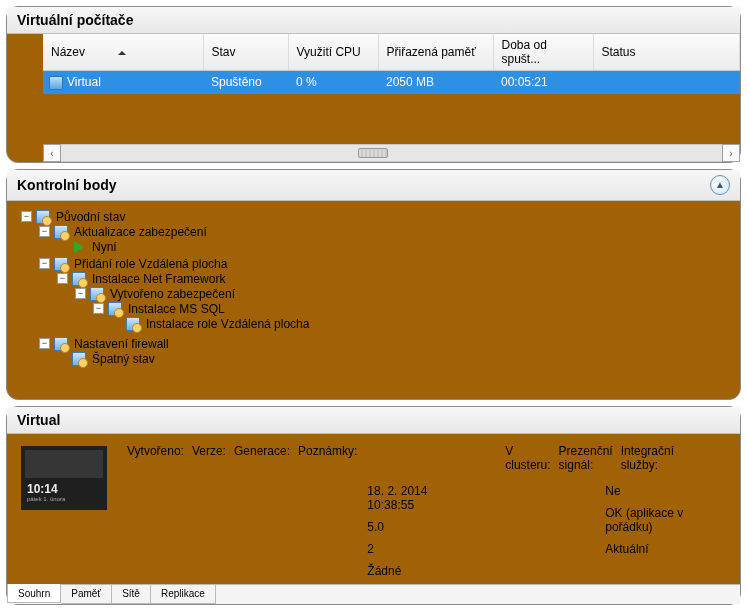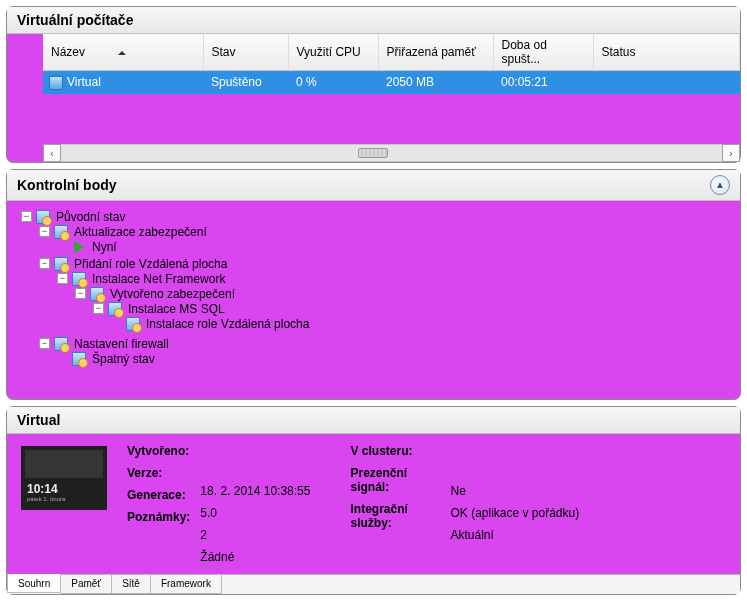--- a/index.html
+++ b/index.html
@@ -7,22 +7,22 @@
     margin: 0;
     padding: 6px;
     font-family: "Segoe UI", Tahoma, sans-serif;
     font-size: 12px;
     background: #fff;
     color: #000;
     width: 747px;
   }
   .panel {
     border: 1px solid #8b8b8b;
-    border-radius: 7px;
-    background: #d946ef;
+    border-radius: 12px;
+    background: #a16207;
     margin-bottom: 6px;
   }
   .panel-header {
     background: linear-gradient(#f7f7f7, #e8e8e8);
     border-bottom: 1px solid #c0c0c0;
     padding: 5px 10px;
     font-weight: bold;
     font-size: 14px;
     display: flex;
     align-items: center;
@@ -116,21 +116,21 @@
   .details-body{padding:10px 14px 6px 14px;min-height:140px;display:flex;gap:20px;}
   .thumb{
     width:86px;height:64px;background:#1f1f1f;color:#d8d8d8;
     font-size:8px;padding:6px;position:relative;flex-shrink:0;margin-top:2px;
   }
   .thumb::before{content:"";position:absolute;top:4px;left:4px;right:4px;height:28px;background:#363636;}
   .thumb .time{position:absolute;top:36px;left:6px;font-size:12px;font-weight:700;color:#eee;}
   .thumb .sub{position:absolute;top:50px;left:6px;font-size:6px;color:#aaa;}
   .kv-cols{display:flex;gap:40px;flex:1;}
   .kv-col{display:flex;gap:10px;}
-  .kv-col .keys{font-weight:bold;display:flex;flex-direction:column;gap:8px;}
+  .kv-col .keys{font-weight:normal;display:flex;flex-direction:row;gap:8px;}
   .kv-col .vals{display:flex;flex-direction:column;gap:8px;margin-top:40px;}
   
   .tabs{display:flex;border-top:1px solid #b9b9b9;padding:0;background:#f4f4f4;}
   .tab{
     padding:3px 10px;border:1px solid #b9b9b9;border-top:none;border-left:none;
     font-size:10px;background:#f4f4f4;
   }
   .tab:first-child{border-left:1px solid #b9b9b9;}
   .tab.active{background:#fff;border-top:none;position:relative;top:-1px;padding-top:4px;}
 </style>
@@ -310,15 +310,15 @@
           <span>OK (aplikace v pořádku)</span>
           <span>Aktuální</span>
         </div>
       </div>
     </div>
   </div>
   <div class="tabs">
     <div class="tab active">Souhrn</div>
     <div class="tab">Paměť</div>
     <div class="tab">Sítě</div>
-    <div class="tab">Framework</div>
+    <div class="tab">Replikace</div>
   </div>
 </div>
 
 </body></html>

